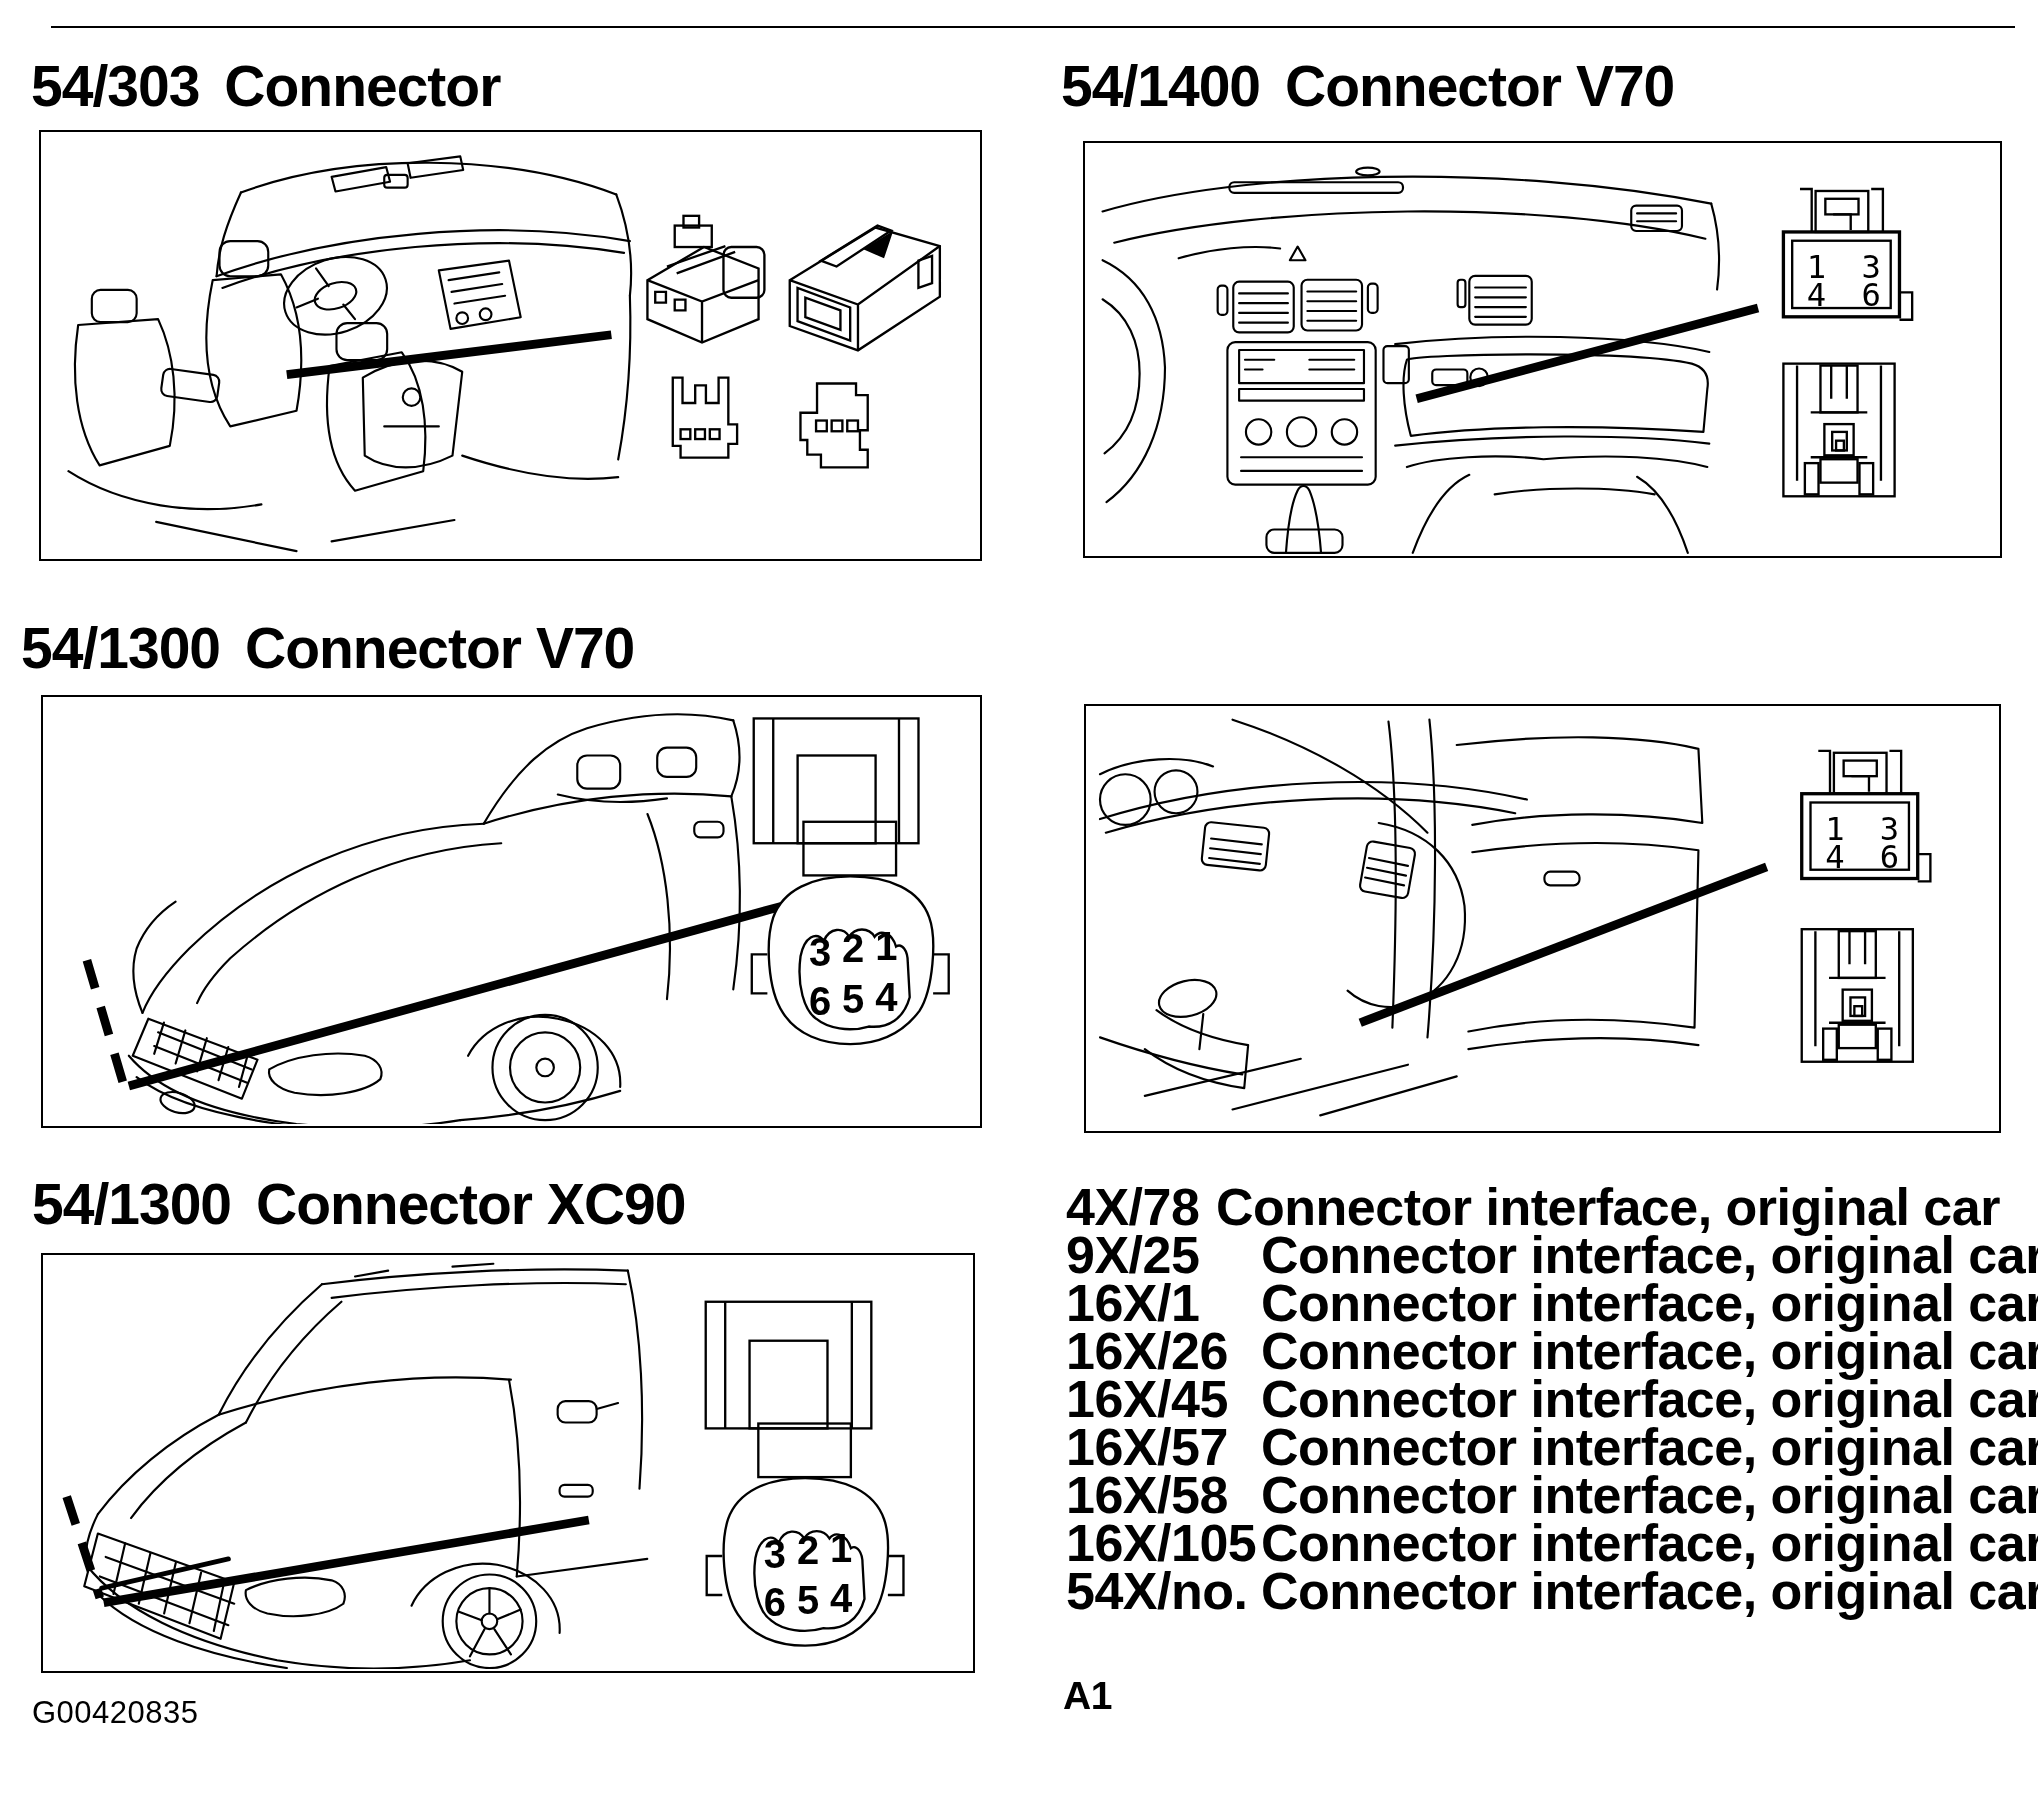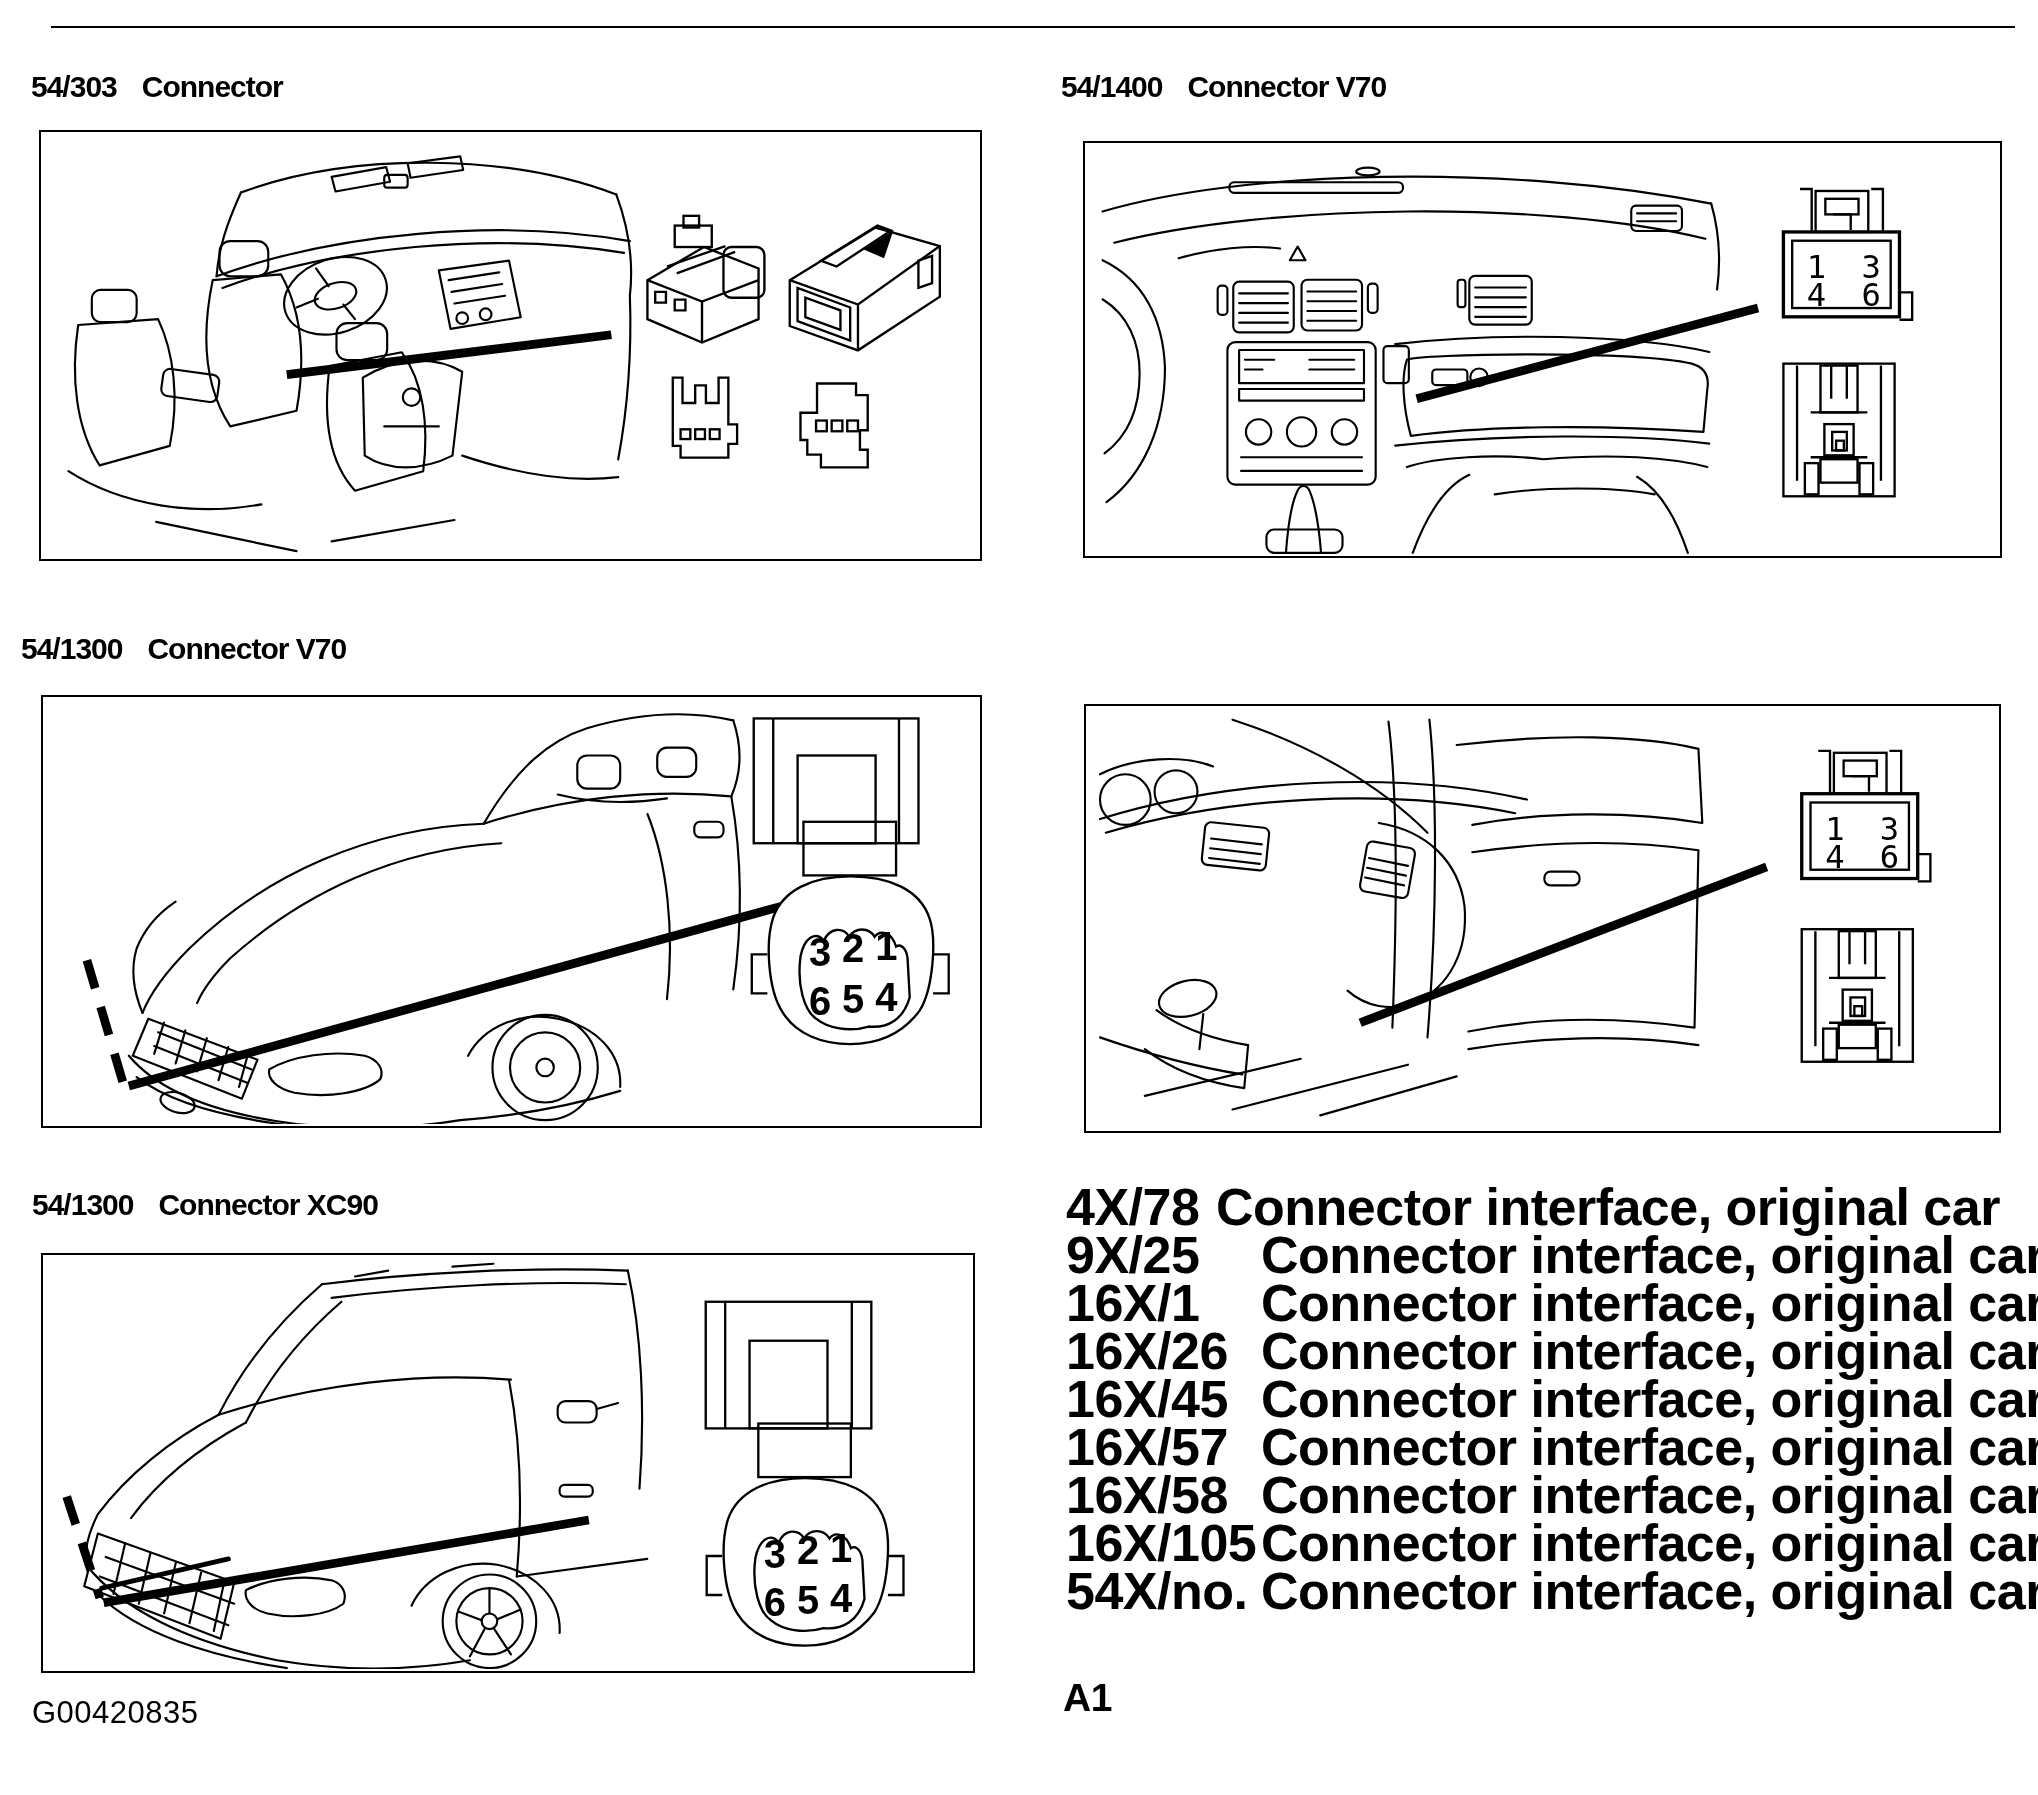--- a/index.html
+++ b/index.html
@@ -1,29 +1,29 @@
 <!DOCTYPE html>
 <html><head>
 <meta charset="utf-8">
 <style>
   html,body{margin:0;padding:0;background:#fff;}
   .page{position:relative;width:2038px;height:1795px;background:#fff;overflow:hidden;
         font-family:"Liberation Sans",sans-serif;color:#000;}
   .top-rule{position:absolute;left:51px;top:26px;width:1964px;height:2px;background:#000;}
   .panel{position:absolute;border:2.9px solid #000;background:#fff;box-sizing:border-box;}
   .panel svg{display:block;}
-  .title{position:absolute;font-weight:bold;font-size:30px;letter-spacing:-1px;white-space:nowrap;line-height:49px;}
+  .title{position:absolute;font-weight:bold;font-size:57px;letter-spacing:-1px;white-space:nowrap;line-height:49px;}
   .title .name{margin-left:25px;}
   .legend{position:absolute;left:1066px;top:1183px;}
   .lrow{display:flex;height:48px;align-items:center;font-weight:bold;font-size:52px;
         letter-spacing:-0.5px;white-space:nowrap;}
   .llabel{display:inline-block;width:195px;flex:0 0 auto;}
   .lrow.first .llabel{width:150px;}
   .note{position:absolute;left:1063px;top:1674px;display:flex;font-weight:bold;font-size:39px;
-        letter-spacing:-0.5px;white-space:nowrap;align-items:center;height:48px;}
+        letter-spacing:-0.5px;white-space:nowrap;align-items:center;height:48px;flex-direction:column;}
   .note .llabel{width:98px;}
   .figid{position:absolute;left:32px;top:1695px;font-size:31px;letter-spacing:0.5px;}
   .sketch{stroke:#000;fill:none;stroke-width:2.2;stroke-linecap:round;stroke-linejoin:round;}
   .thick{stroke:#000;stroke-width:9;fill:none;stroke-linecap:butt;}
   .conn{stroke:#000;fill:none;stroke-width:2.4;stroke-linejoin:miter;}
   .heavy{stroke-width:3.4;}
   .pin-thin{font-family:"DejaVu Sans Mono",monospace;font-size:33px;font-weight:400;fill:#000;stroke:none;}
   .pin-bold{font-family:"Liberation Sans",sans-serif;font-size:41px;font-weight:bold;fill:#000;stroke:none;}
 </style>
 </head>

